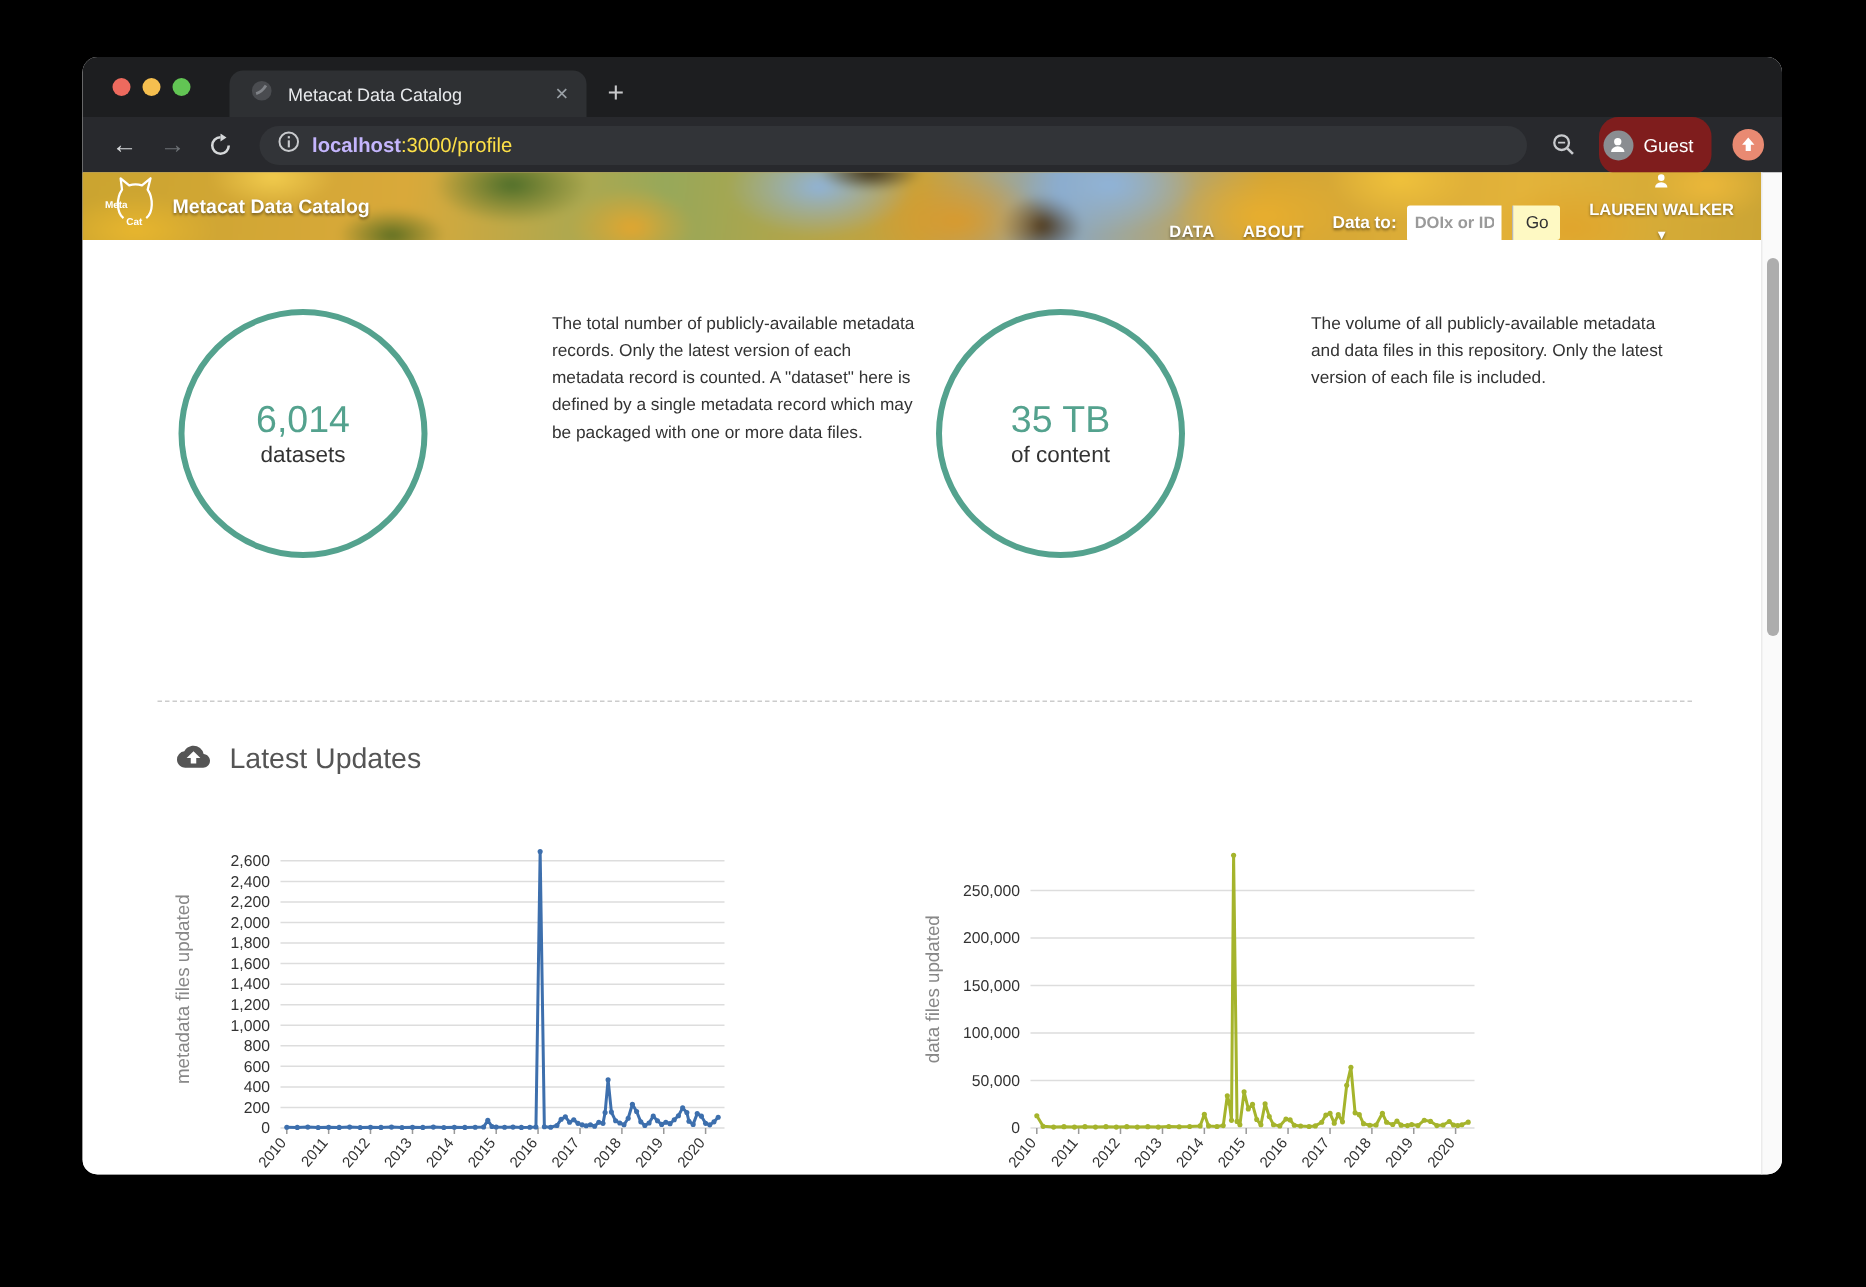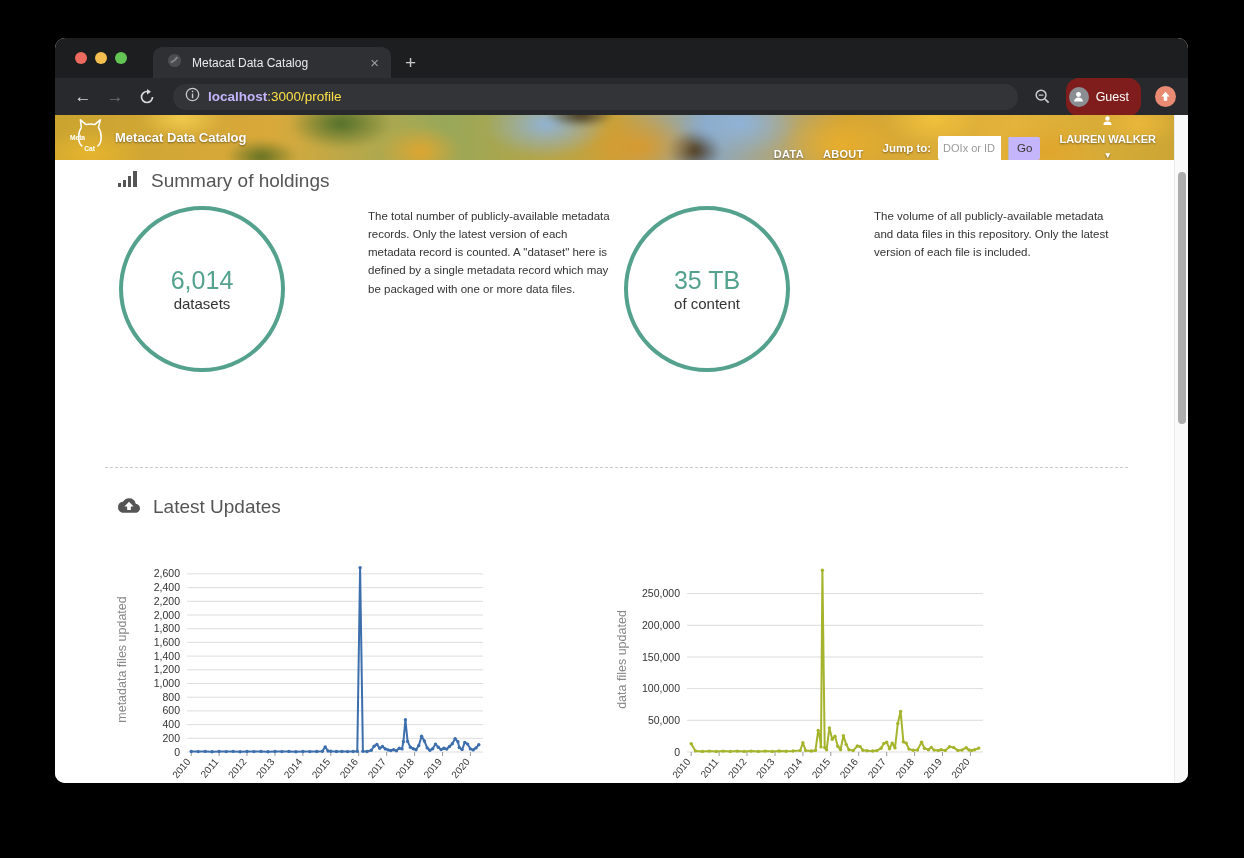--- a/index.html
+++ b/index.html
@@ -61,23 +61,23 @@
       linear-gradient(95deg, #caa42f 0%, #d9a93a 20%, #97a85a 35%, #c9a23a 50%, #88a8c8 58%, #d2a434 70%, #e3b33a 85%, #caa434 100%);
   }
   .banner-inner { position:relative; height:100%; display:flex; align-items:center; padding:0 18px 0 14px; }
   .brand { display:flex; align-items:center; gap:8px; }
   .brand-name { color:#fff; font-weight:bold; font-size:13px; text-shadow:0 1px 2px rgba(0,0,0,.45); }
   .banner-nav { margin-left:auto; display:flex; align-items:flex-end; gap:19px; }
   .nav-link { color:#fff; font-weight:bold; font-size:11px; letter-spacing:.3px; text-shadow:0 1px 2px rgba(0,0,0,.45); }
   .jump { display:flex; align-items:center; gap:7px; }
   .jump-label { color:#fff; font-weight:bold; font-size:11.5px; text-shadow:0 1px 2px rgba(0,0,0,.45); }
   .jump-input { width:63px; height:14px; border:none; font-size:11px; padding:12px 5px; color:#333;
-                border-radius:2px 0 0 2px; font-family:"Liberation Sans", sans-serif; }
+                border-radius:2px 0 0 2px; font-family:"Liberation Sans", sans-serif;font-weight:bold; }
   .jump-input::placeholder { color:#9a9a9a; }
-  .go-btn { height:23px; background:#c4b5fd; border:none; border-left:1px solid #b8b8b8; font-size:11.5px;
+  .go-btn { height:23px; background:#fef9c3; border:none; border-left:1px solid #b8b8b8; font-size:11.5px;
             color:#333; padding:0 8px; border-radius:0 2px 2px 0; font-family:"Liberation Sans", sans-serif; }
   .user-menu { display:flex; align-items:center; gap:5px; color:#fff; font-weight:bold; font-size:11px;
                text-shadow:0 1px 2px rgba(0,0,0,.45);flex-direction:column; }
   .caret { font-size:9px; }
 
   
   .content { flex:1; background:#fff; position:relative; overflow:hidden; }
   .sec-heading { position:absolute; display:flex; align-items:center; gap:13px; color:#555; font-size:19px; }
   .sec-heading.summary { left:63px; top:10px; }
   .sec-heading.updates { left:63px; top:336px; }
@@ -175,51 +175,40 @@
                 <text x="1" y="25" font-size="7" fill="#fff" font-weight="bold">Meta</text>
                 <text x="16" y="37" font-size="7" fill="#fff" font-weight="bold">Cat</text>
               </svg>
             </span>
             <span class="brand-name">Metacat Data Catalog</span>
           </div>
           <div class="banner-nav">
             <span class="nav-link">DATA</span>
             <span class="nav-link">ABOUT</span>
             <div class="jump">
-              <span class="jump-label">Jump to:</span>
+              <span class="jump-label">Data to:</span>
               <input class="jump-input" placeholder="DOIx or ID" style="">
               <button class="go-btn">Go</button>
             </div>
             <div class="user-menu">
               <span>
                 <svg width="11" height="11" viewBox="0 0 16 16">
                     <circle cx="8" cy="5" r="3.2" fill="#fff"></circle>
                     <path d="M2 14.5 a6 5 0 0 1 12 0 Z" fill="#fff"></path>
                   </svg>
               </span>
               <span>LAUREN WALKER</span>
               <span class="caret">▾</span>
             </div>
           </div>
         </div>
       </div>
 
       <div class="content">
 
-        <div class="sec-heading summary">
-          <span>
-            <svg width="20" height="16" viewBox="0 0 20 16">
-                <rect x="0" y="12" width="3" height="4" fill="#555"></rect>
-                <rect x="5" y="9" width="3" height="7" fill="#555"></rect>
-                <rect x="10" y="5" width="3" height="11" fill="#555"></rect>
-                <rect x="15" y="0" width="4" height="16" fill="#555"></rect>
-              </svg>
-          </span>
-          <span>Summary of holdings</span>
-        </div>
 
         <div class="metric m1">
           <div class="metric-value">6,014</div>
           <div class="metric-label">datasets</div>
         </div>
         <div class="metric-desc d1">The total number of publicly-available metadata records. Only the latest version of each metadata record is counted. A "dataset" here is defined by a single metadata record which may be packaged with one or more data files.</div>
 
         <div class="metric m2">
           <div class="metric-value">35 TB</div>
           <div class="metric-label">of content</div>

